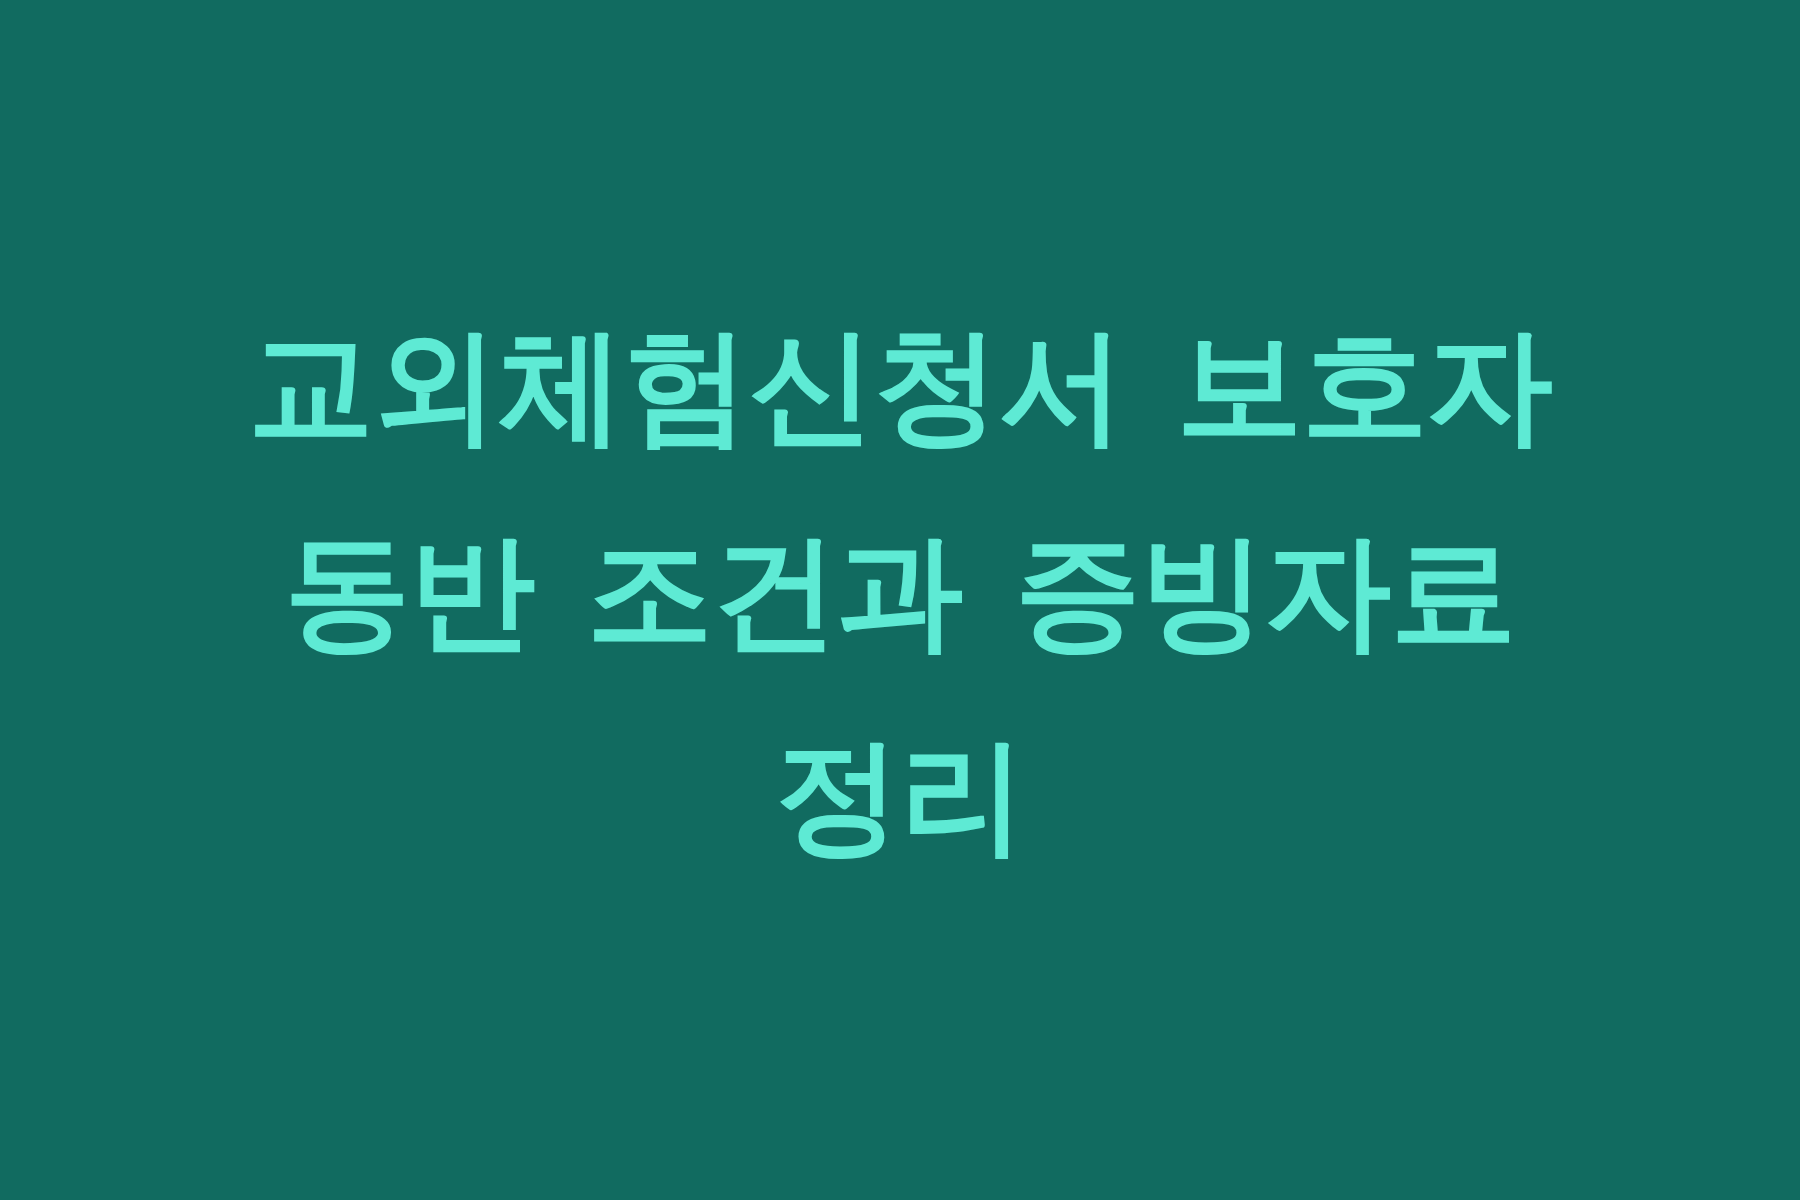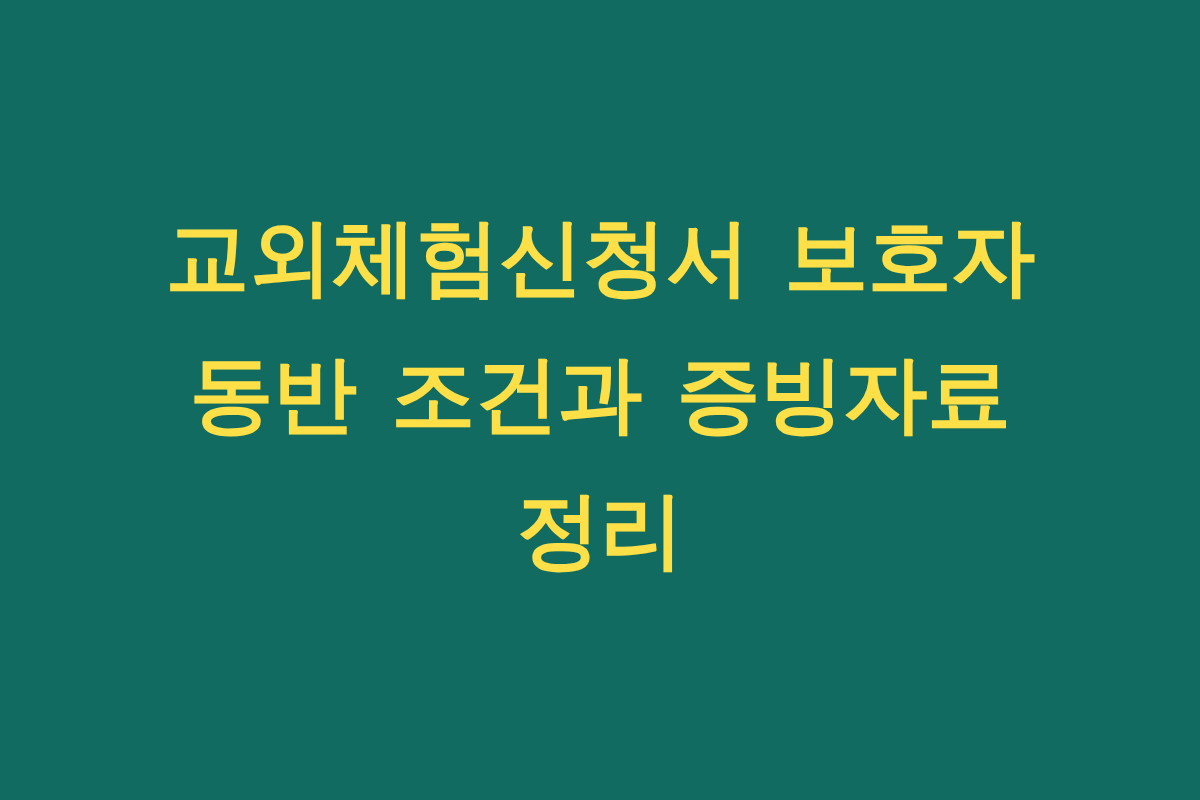--- a/index.html
+++ b/index.html
@@ -49,19 +49,19 @@
     -webkit-font-smoothing: antialiased;
   }
 </style>
 </head>
 <body>
 
 <div id="title-card" style="background: rgb(17, 107, 96);">
 
   <div id="headline-block" style="text-align: center;">
 
-    <h1 id="headline" style="color: #fde047;">교외체험신청서 보호자
+    <h1 id="headline" style="color: #5eead4;">교외체험신청서 보호자
 동반 조건과 증빙자료
 정리</h1>
 
   </div>
 
 </div>
 
 </body></html>

